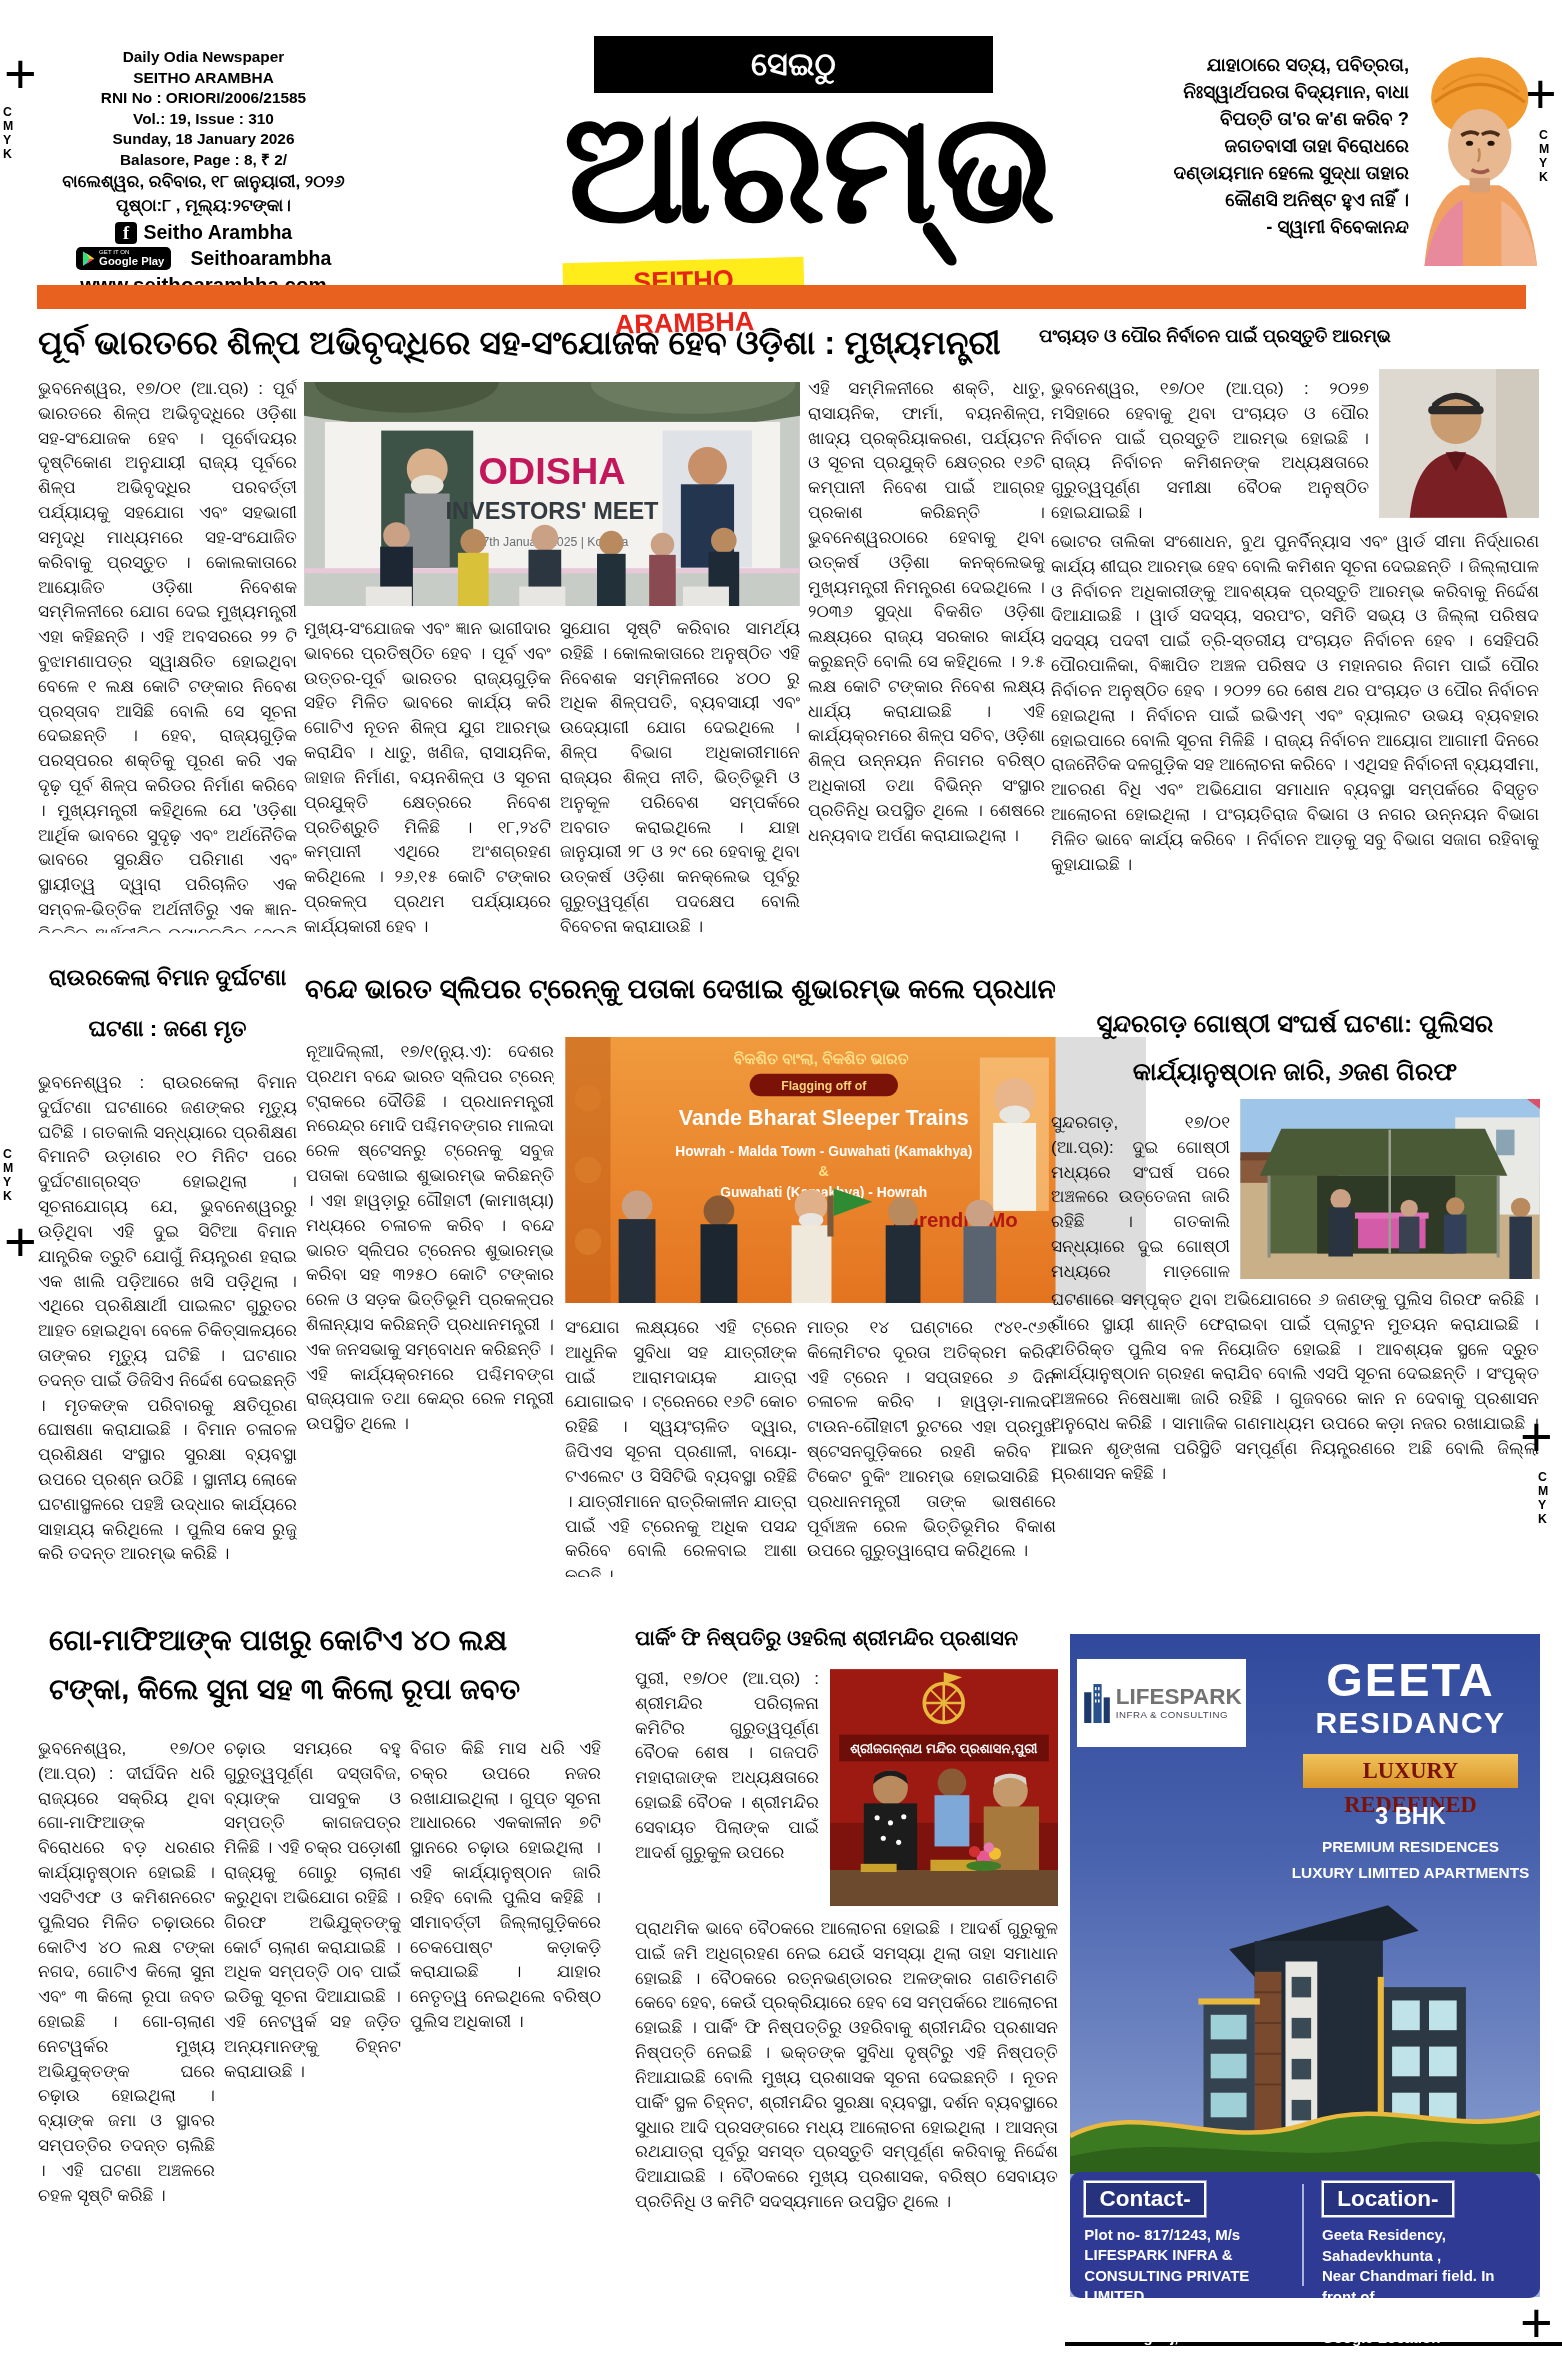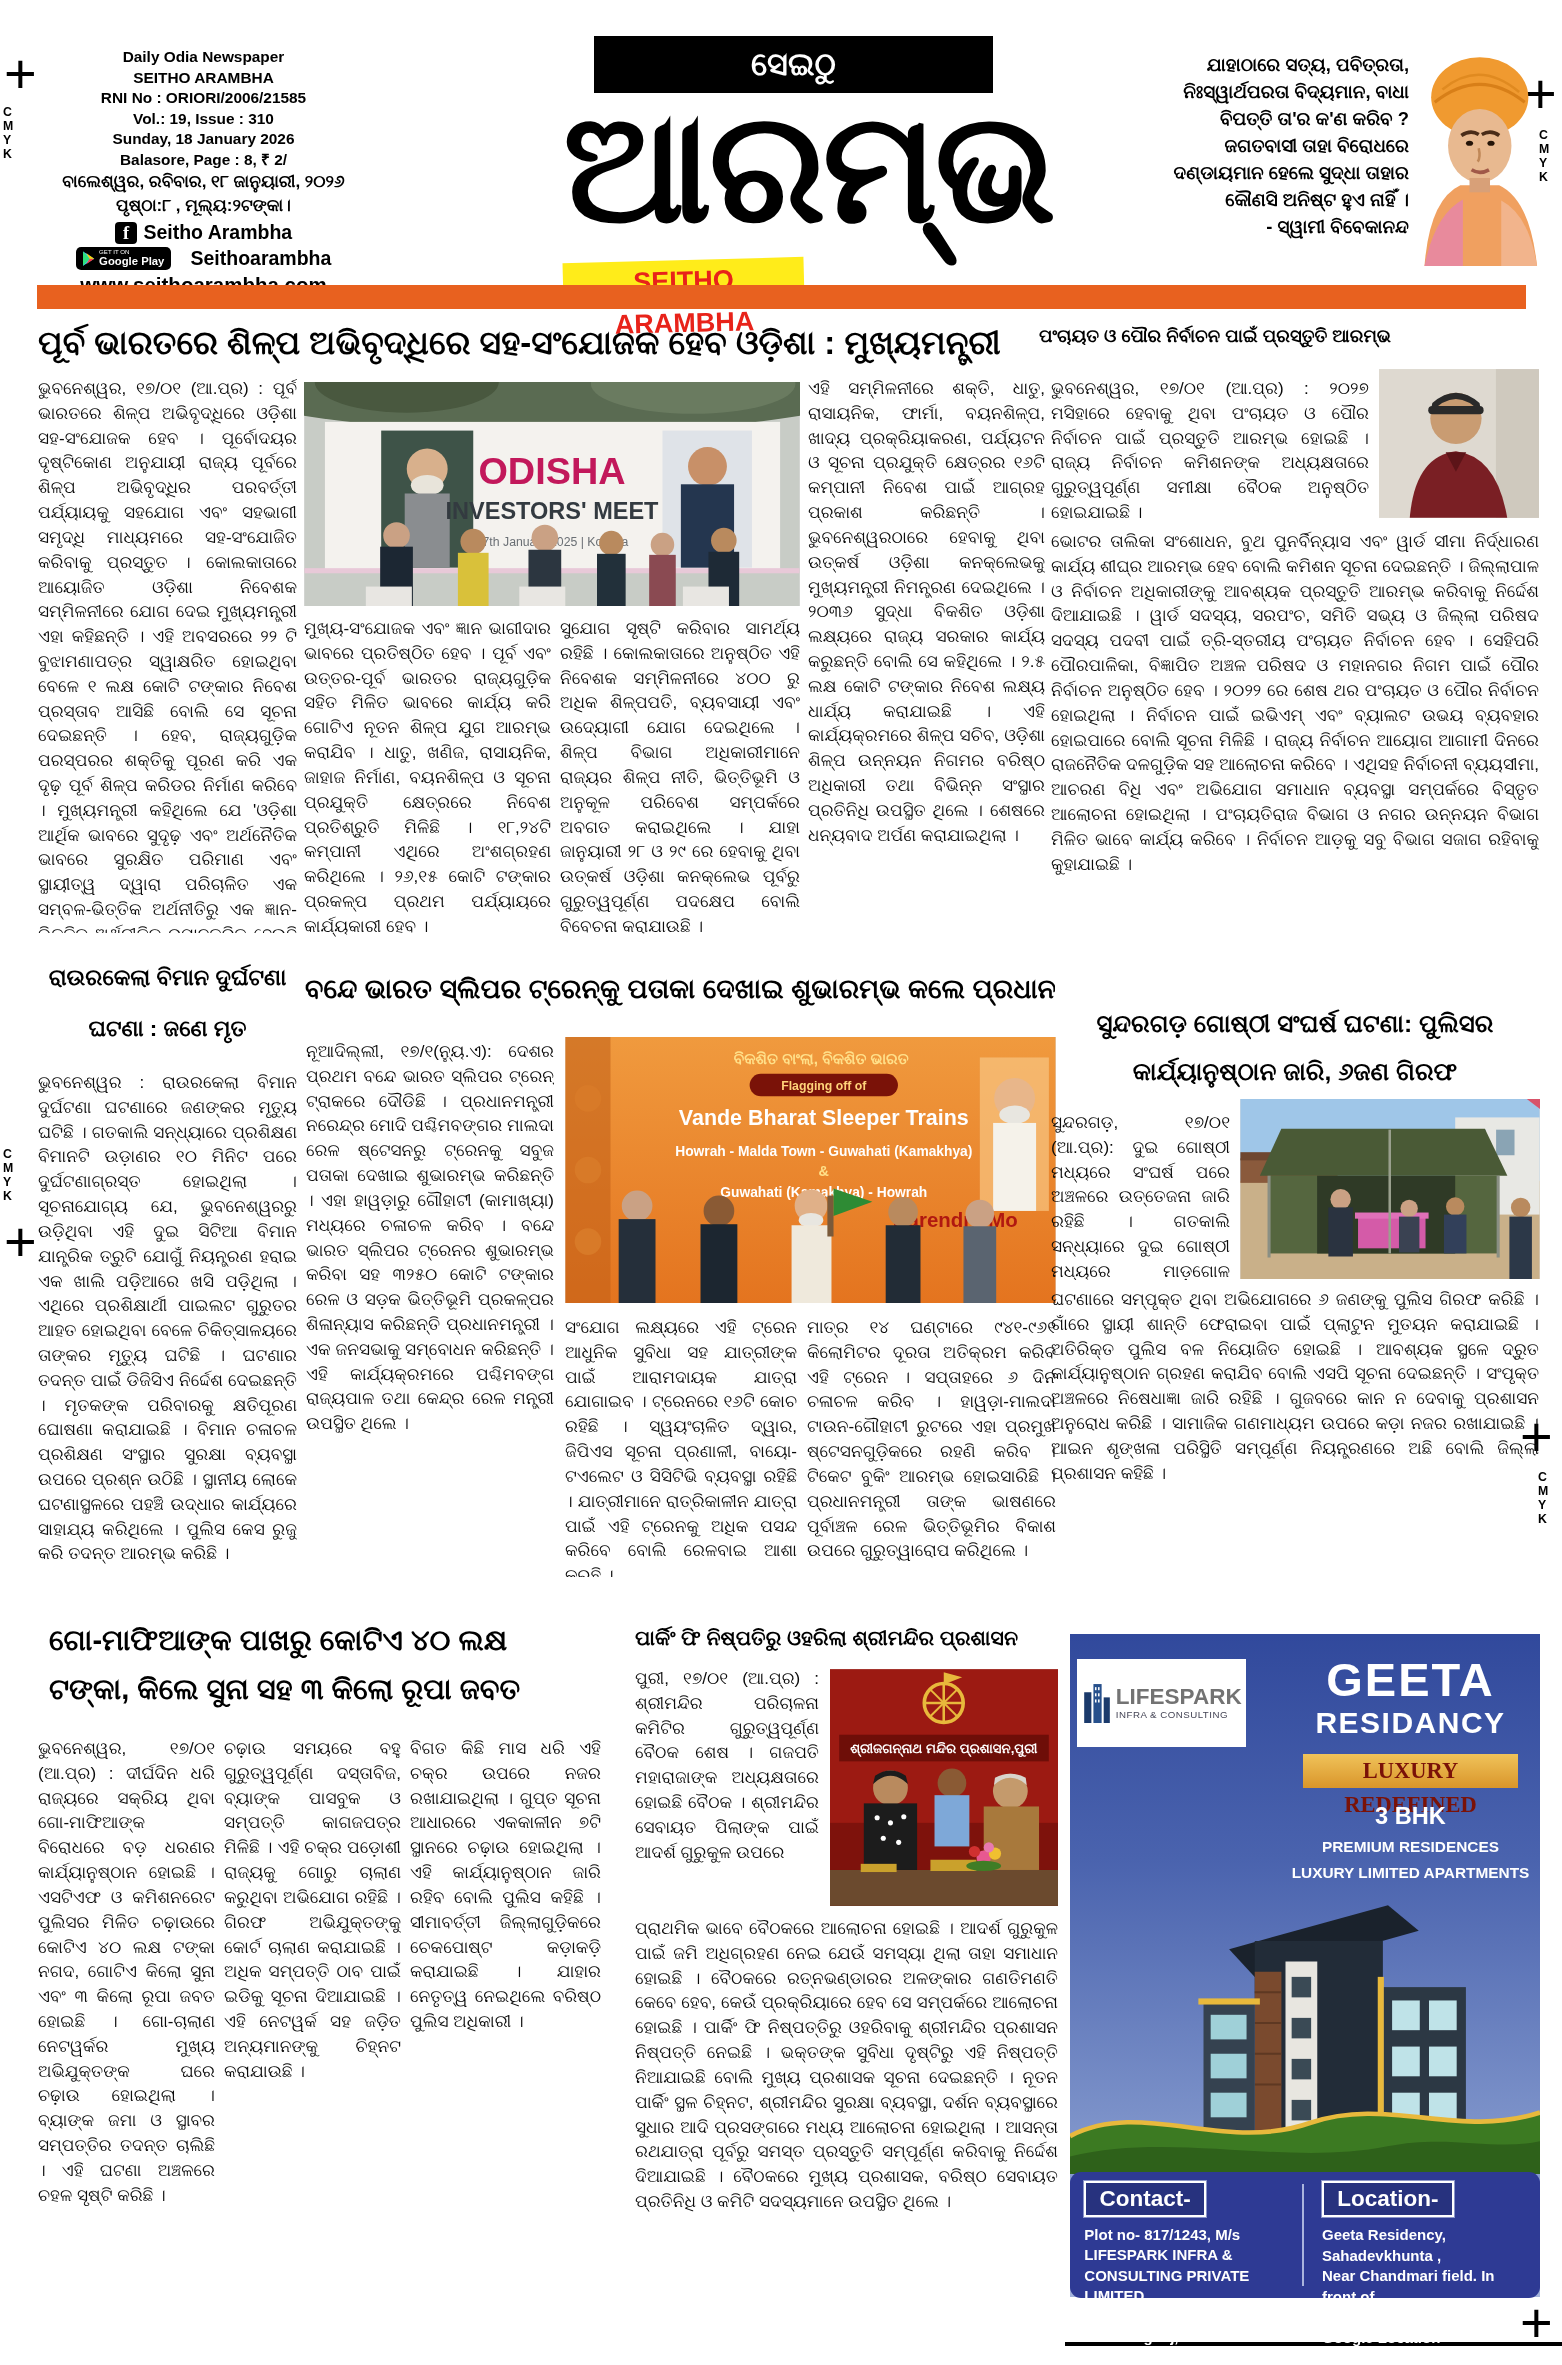--- a/index.html
+++ b/index.html
@@ -177,21 +177,21 @@
 
 <div class="abs headline center" style="left:38px;top:952px;width:259px;height:106px;font-size:22.5px;line-height:51px;">
   <span>ରାଉରକେଲା ବିମାନ ଦୁର୍ଘଟଣା</span><br>
   <span>ଘଟଣା : ଜଣେ ମୃତ</span>
 </div>
 <div class="abs body-text" style="left:38px;top:1071px;width:259px;height:510px;">ଭୁବନେଶ୍ୱର : ରାଉରକେଲା ବିମାନ ଦୁର୍ଘଟଣା ଘଟଣାରେ ଜଣଙ୍କର ମୃତ୍ୟୁ ଘଟିଛି । ଗତକାଲି ସନ୍ଧ୍ୟାରେ ପ୍ରଶିକ୍ଷଣ ବିମାନଟି ଉଡ଼ାଣର ୧୦ ମିନିଟ ପରେ ଦୁର୍ଘଟଣାଗ୍ରସ୍ତ ହୋଇଥିଲା । ସୂଚନାଯୋଗ୍ୟ ଯେ, ଭୁବନେଶ୍ୱରରୁ ଉଡ଼ିଥିବା ଏହି ଦୁଇ ସିଟିଆ ବିମାନ ଯାନ୍ତ୍ରିକ ତ୍ରୁଟି ଯୋଗୁଁ ନିୟନ୍ତ୍ରଣ ହରାଇ ଏକ ଖାଲି ପଡ଼ିଆରେ ଖସି ପଡ଼ିଥିଲା । ଏଥିରେ ପ୍ରଶିକ୍ଷାର୍ଥୀ ପାଇଲଟ ଗୁରୁତର ଆହତ ହୋଇଥିବା ବେଳେ ଚିକିତ୍ସାଳୟରେ ତାଙ୍କର ମୃତ୍ୟୁ ଘଟିଛି । ଘଟଣାର ତଦନ୍ତ ପାଇଁ ଡିଜିସିଏ ନିର୍ଦ୍ଦେଶ ଦେଇଛନ୍ତି । ମୃତକଙ୍କ ପରିବାରକୁ କ୍ଷତିପୂରଣ ଘୋଷଣା କରାଯାଇଛି । ବିମାନ ଚଳାଚଳ ପ୍ରଶିକ୍ଷଣ ସଂସ୍ଥାର ସୁରକ୍ଷା ବ୍ୟବସ୍ଥା ଉପରେ ପ୍ରଶ୍ନ ଉଠିଛି । ସ୍ଥାନୀୟ ଲୋକେ ଘଟଣାସ୍ଥଳରେ ପହଞ୍ଚି ଉଦ୍ଧାର କାର୍ଯ୍ୟରେ ସାହାଯ୍ୟ କରିଥିଲେ । ପୁଲିସ କେସ ରୁଜୁ କରି ତଦନ୍ତ ଆରମ୍ଭ କରିଛି ।</div>
 
 <div class="abs headline center" style="left:305px;top:956px;width:750px;height:72px;font-size:27px;line-height:67px;white-space:nowrap;">ବନ୍ଦେ ଭାରତ ସ୍ଲିପର ଟ୍ରେନ୍‌କୁ ପତାକା ଦେଖାଇ ଶୁଭାରମ୍ଭ କଲେ ପ୍ରଧାନମନ୍ତ୍ରୀ</div>
 <div class="abs body-text" style="left:306px;top:1040px;width:248px;height:538px;">ନୂଆଦିଲ୍ଲୀ, ୧୭/୧(ନ୍ୟୁ.ଏ): ଦେଶର ପ୍ରଥମ ବନ୍ଦେ ଭାରତ ସ୍ଲିପର ଟ୍ରେନ୍ ଟ୍ରାକରେ ଦୌଡିଛି । ପ୍ରଧାନମନ୍ତ୍ରୀ ନରେନ୍ଦ୍ର ମୋଦି ପଶ୍ଚିମବଙ୍ଗର ମାଲଦା ରେଳ ଷ୍ଟେସନରୁ ଟ୍ରେନକୁ ସବୁଜ ପତାକା ଦେଖାଇ ଶୁଭାରମ୍ଭ କରିଛନ୍ତି । ଏହା ହାୱଡ଼ାରୁ ଗୌହାଟୀ (କାମାଖ୍ୟା) ମଧ୍ୟରେ ଚଳାଚଳ କରିବ । ବନ୍ଦେ ଭାରତ ସ୍ଲିପର ଟ୍ରେନର ଶୁଭାରମ୍ଭ କରିବା ସହ ୩୨୫୦ କୋଟି ଟଙ୍କାର ରେଳ ଓ ସଡ଼କ ଭିତ୍ତିଭୂମି ପ୍ରକଳ୍ପର ଶିଳାନ୍ୟାସ କରିଛନ୍ତି ପ୍ରଧାନମନ୍ତ୍ରୀ । ଏକ ଜନସଭାକୁ ସମ୍ବୋଧନ କରିଛନ୍ତି । ଏହି କାର୍ଯ୍ୟକ୍ରମରେ ପଶ୍ଚିମବଙ୍ଗ ରାଜ୍ୟପାଳ ତଥା କେନ୍ଦ୍ର ରେଳ ମନ୍ତ୍ରୀ ଉପସ୍ଥିତ ଥିଲେ ।</div>
 
-<div class="abs photo" style="left:565px;top:1037px;width:491px;height:266px;">
+<div class="abs photo" style="left:565px;top:1037px;width:581px;height:266px;">
   <svg width="491" height="266" viewBox="0 0 958 520">
     <defs>
       <linearGradient id="og" x1="0" y1="0" x2="0" y2="1">
         <stop offset="0" stop-color="#f09a3e"></stop>
         <stop offset="1" stop-color="#e4741f"></stop>
       </linearGradient>
     </defs>
     <rect width="958" height="520" fill="url(#og)"></rect>
     <rect x="0" y="0" width="88" height="520" fill="#c05f18" opacity="0.55"></rect>
     <circle cx="44" cy="120" r="26" fill="#d87a28"></circle>

